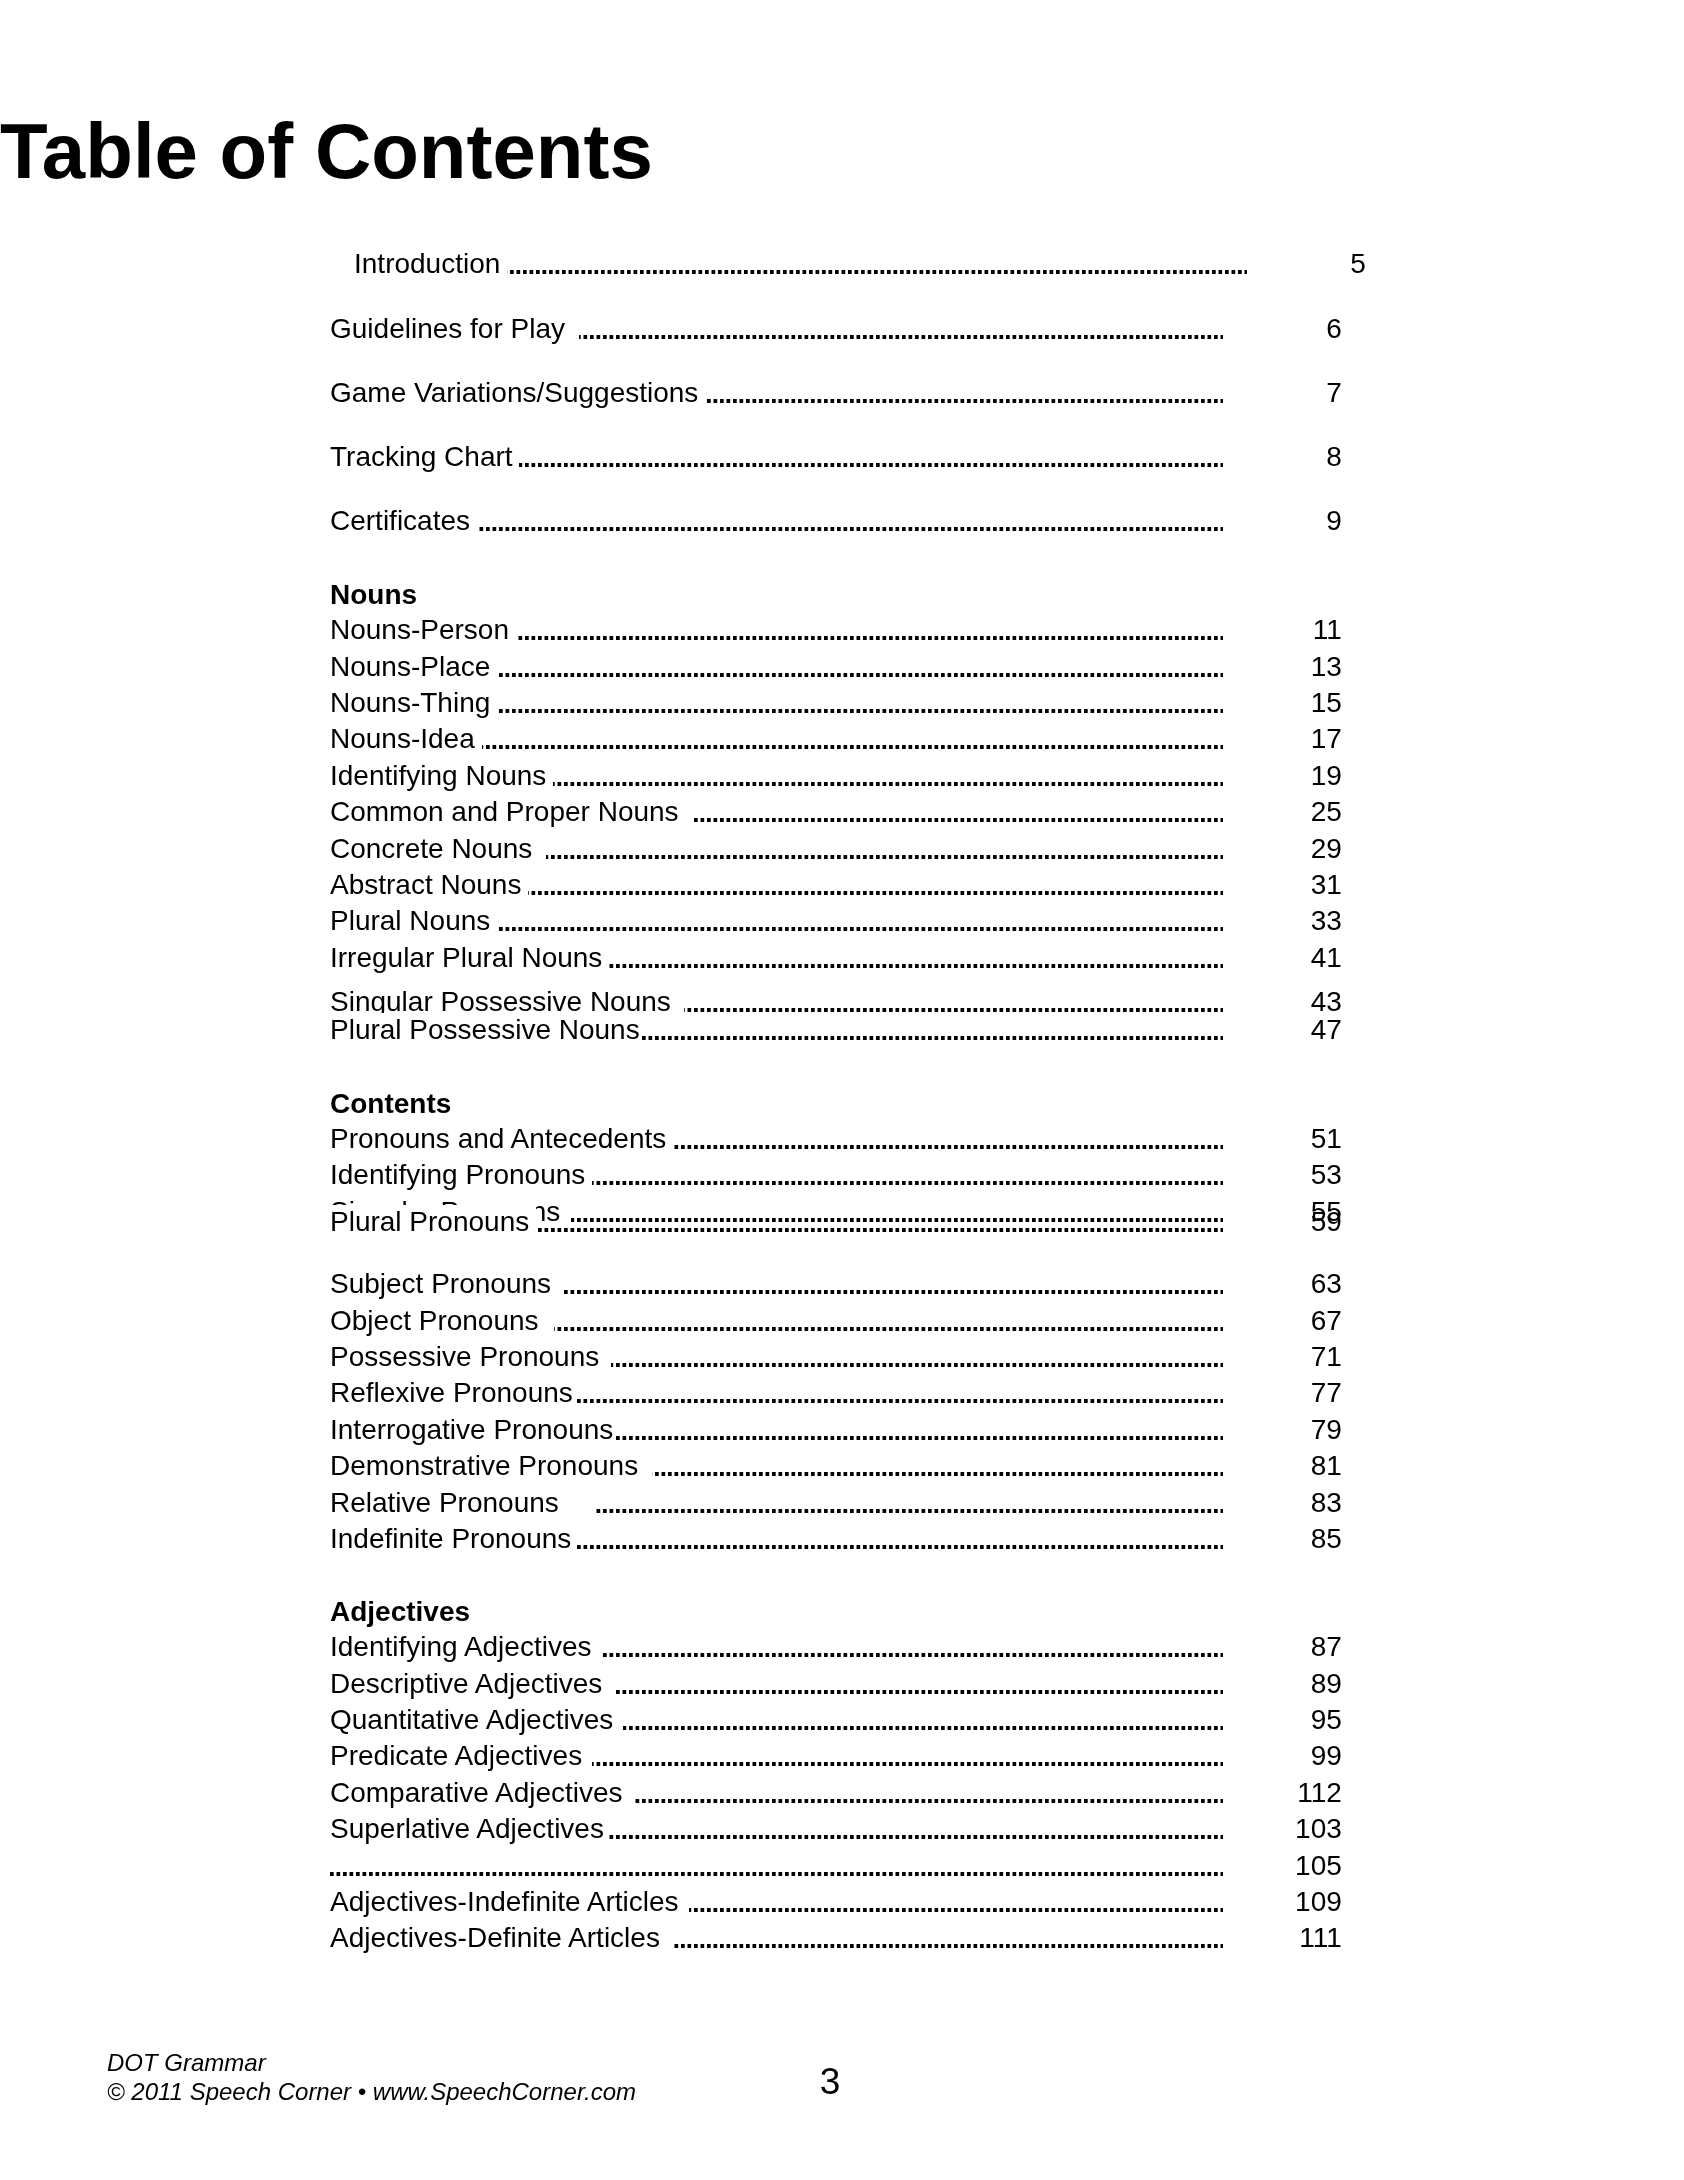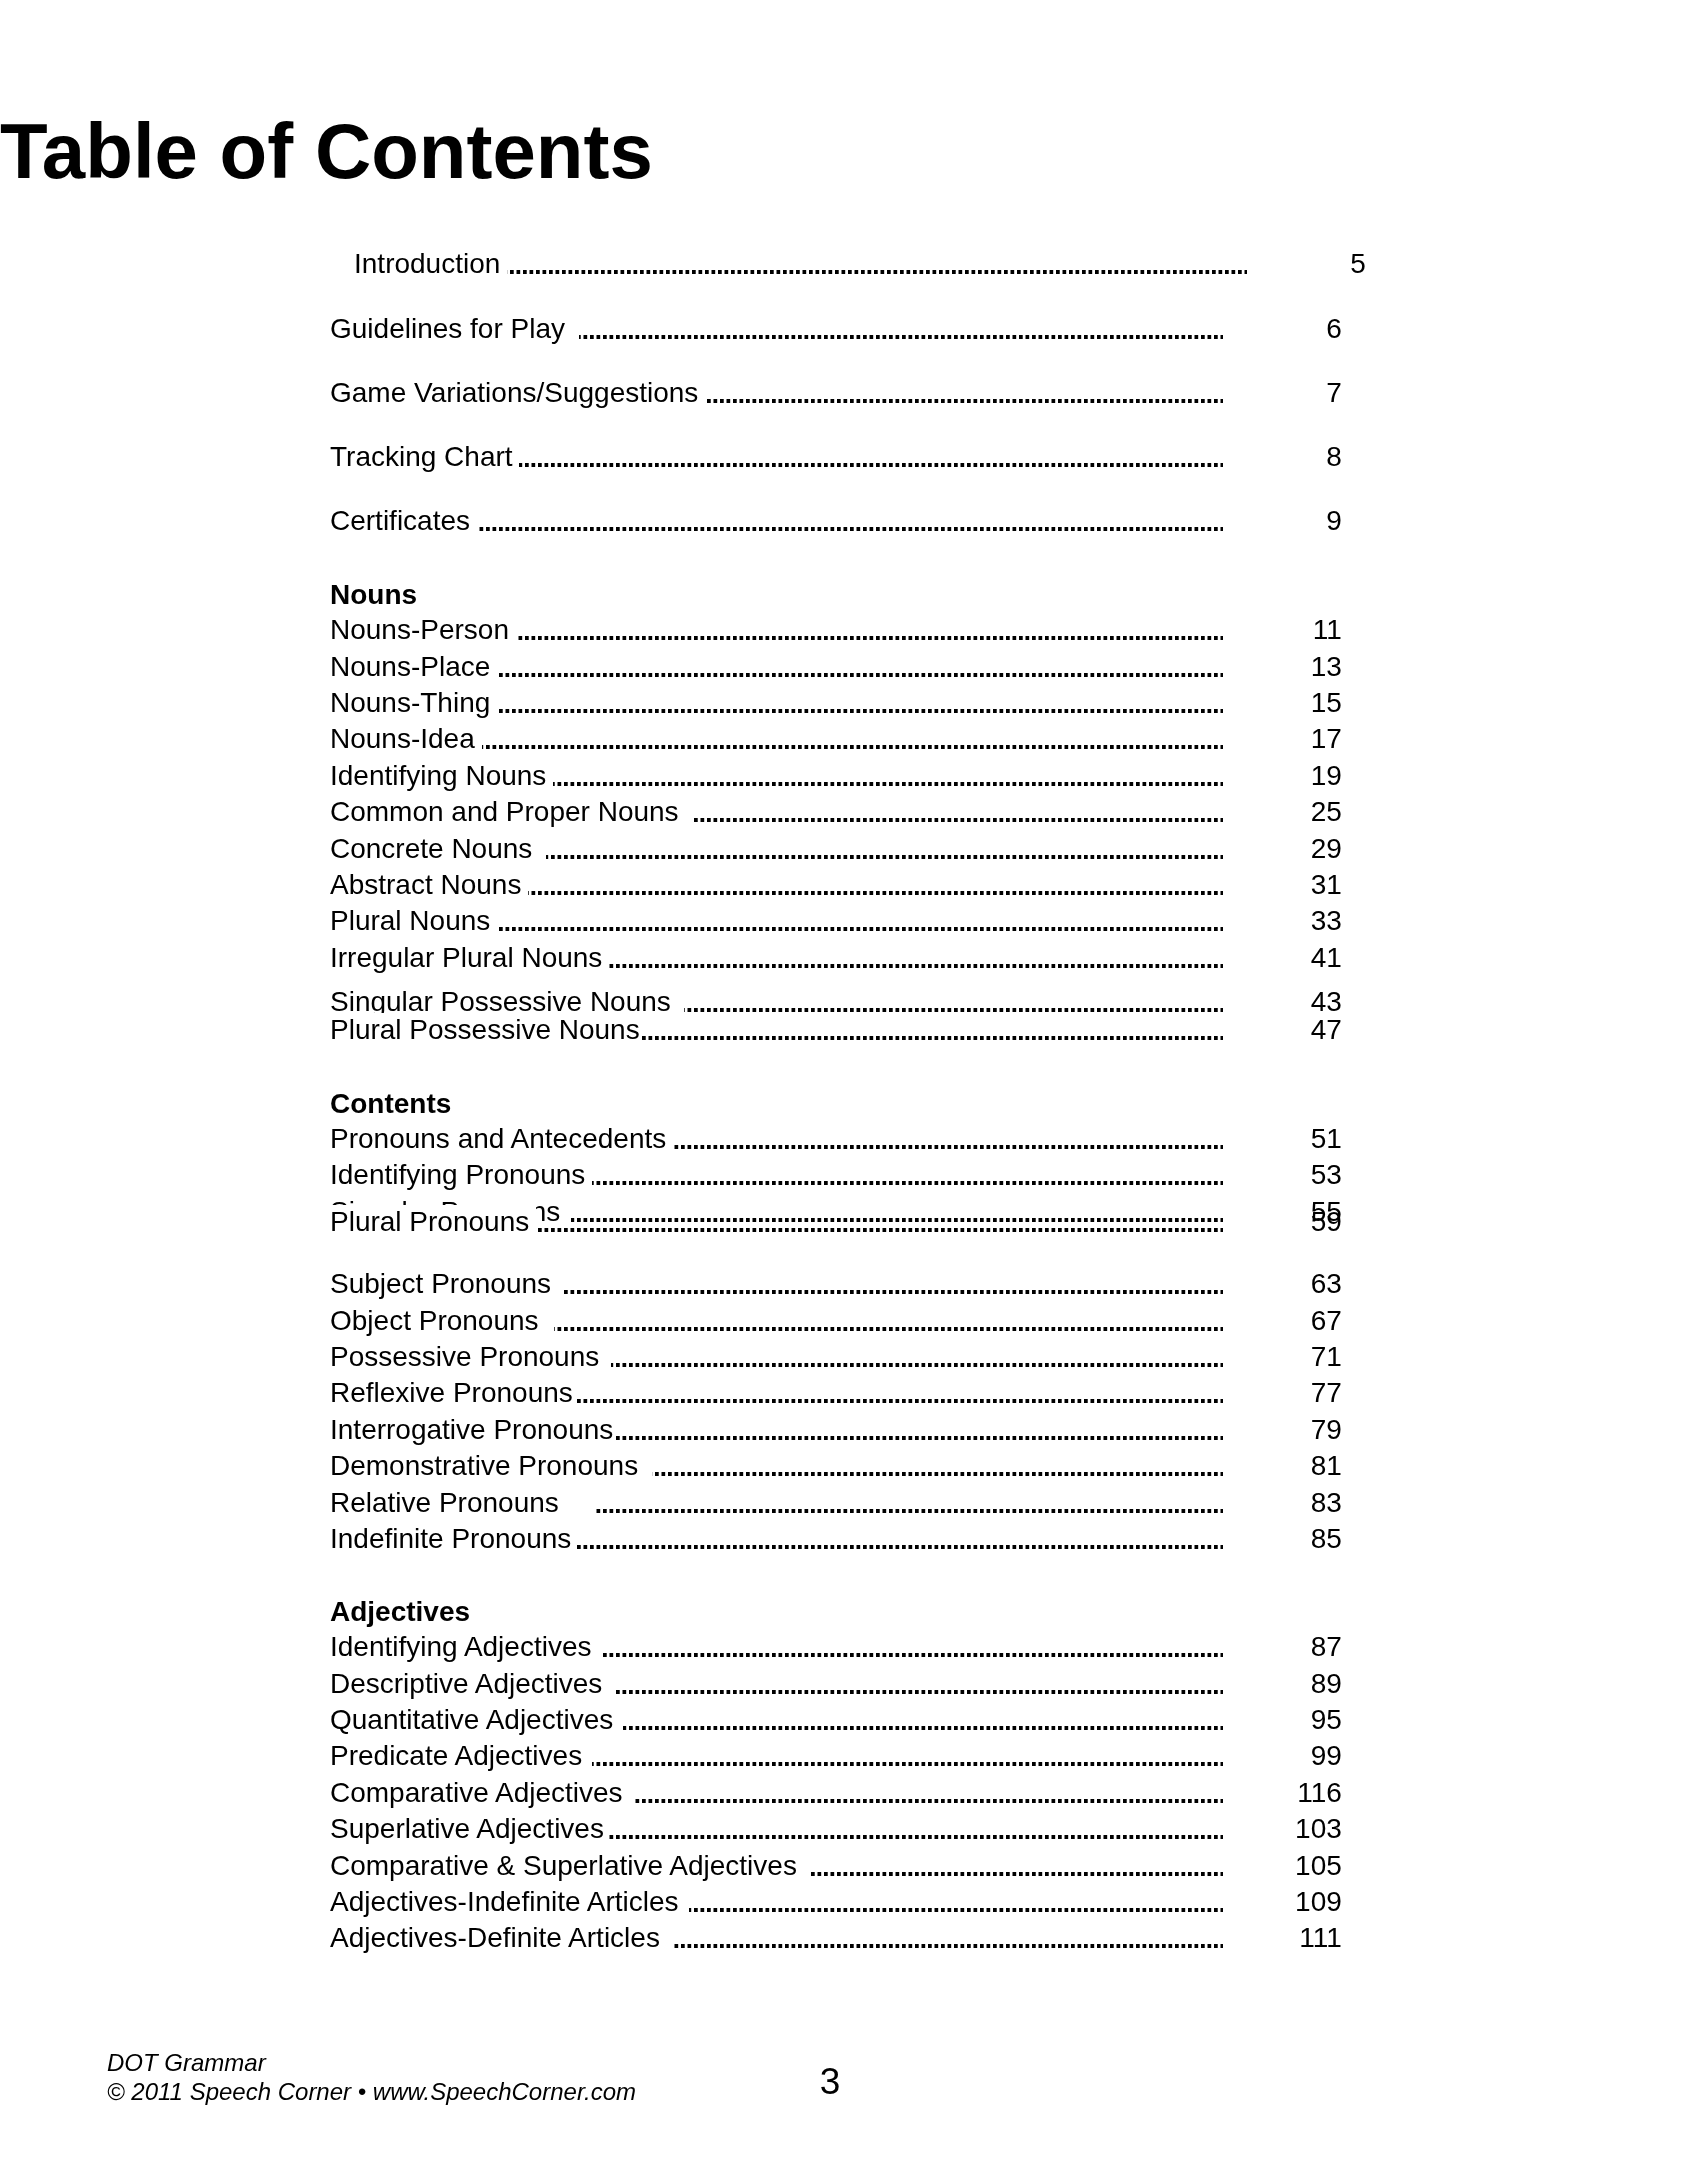--- a/index.html
+++ b/index.html
@@ -265,30 +265,29 @@
       <span class="page">95</span>
     </div>
     <div class="toc-row" style="top:1739px;">
       <span class="leader"></span>
       <span class="label" style="padding-right:10.2px;">Predicate Adjectives</span>
       <span class="page">99</span>
     </div>
     <div class="toc-row" style="top:1776px;">
       <span class="leader"></span>
       <span class="label" style="padding-right:12px;">Comparative Adjectives</span>
-      <span class="page">116</span>
+      <span class="page">112</span>
     </div>
     <div class="toc-row" style="top:1812px;">
       <span class="leader"></span>
       <span class="label" style="padding-right:3.4px;">Superlative Adjectives</span>
       <span class="page">103</span>
     </div>
     <div class="toc-row" style="top:1849px;">
       <span class="leader"></span>
-      <span class="label" style="padding-right:13.6px;">Comparative &amp; Superlative Adjectives</span>
       <span class="page">105</span>
     </div>
     <div class="toc-row" style="top:1885px;">
       <span class="leader"></span>
       <span class="label" style="padding-right:10.2px;">Adjectives-Indefinite Articles</span>
       <span class="page">109</span>
     </div>
     <div class="toc-row" style="top:1921px;">
       <span class="leader"></span>
       <span class="label" style="padding-right:13.6px;">Adjectives-Definite Articles</span>

